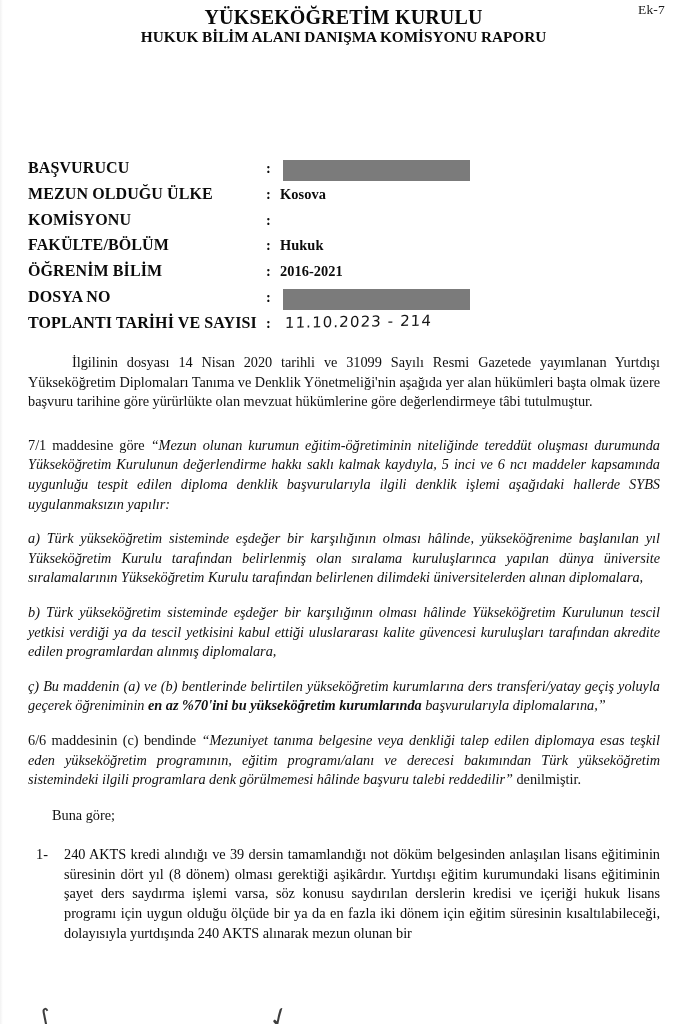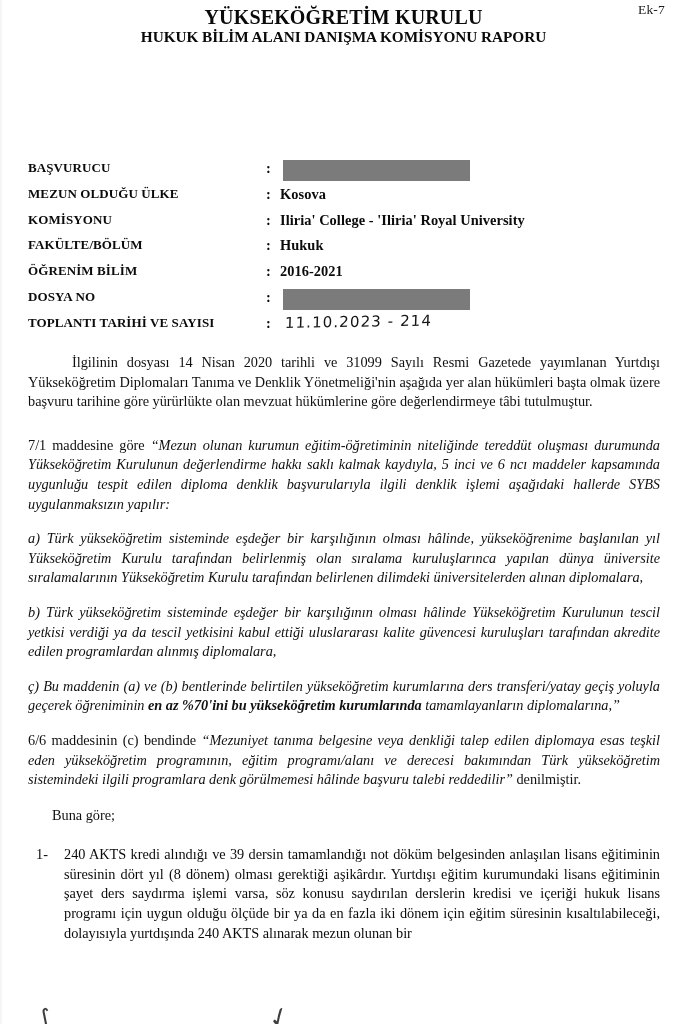--- a/index.html
+++ b/index.html
@@ -58,21 +58,21 @@
   }
   .field-row {
     display: flex;
     align-items: flex-start;
     height: 25.8px;
   }
   .field-label {
     width: 238px;
     flex: 0 0 238px;
     font-weight: bold;
-    font-size: 13px;
+    font-size: 16px;
     line-height: 22px;
     letter-spacing: 0.1px;
     white-space: nowrap;
   }
   .field-colon {
     width: 10px;
     flex: 0 0 10px;
     font-weight: bold;
     font-size: 14.4px;
     line-height: 22px;
@@ -220,21 +220,20 @@
 
     <div class="field-row">
       <div class="field-label">MEZUN OLDUĞU ÜLKE</div>
       <div class="field-colon">:</div>
       <div class="field-value">Kosova</div>
     </div>
 
     <div class="field-row">
       <div class="field-label">KOMİSYONU</div>
       <div class="field-colon">:</div>
-      <div class="field-value">Iliria' College - 'Iliria' Royal University</div>
     </div>
 
     <div class="field-row">
       <div class="field-label">FAKÜLTE/BÖLÜM</div>
       <div class="field-colon">:</div>
       <div class="field-value">Hukuk</div>
     </div>
 
     <div class="field-row">
       <div class="field-label">ÖĞRENİM BİLİM</div>
@@ -272,21 +271,21 @@
 
     <p class="para italic">a) Türk yükseköğretim sisteminde eşdeğer bir karşılığının olması hâlinde, yükseköğrenime başlanılan yıl Yükseköğretim Kurulu tarafından belirlenmiş olan sıralama kuruluşlarınca yapılan dünya üniversite sıralamalarının Yükseköğretim Kurulu tarafından belirlenen dilimdeki üniversitelerden alınan diplomalara,</p>
 
     <div class="spacer-md"></div>
 
     <p class="para italic">b) Türk yükseköğretim sisteminde eşdeğer bir karşılığının olması hâlinde Yükseköğretim Kurulunun tescil yetkisi verdiği ya da tescil yetkisini kabul ettiği uluslararası kalite güvencesi kuruluşları tarafından akredite edilen programlardan alınmış diplomalara,</p>
 
     <div class="spacer-md"></div>
 
     <p class="para italic">
-      <span>ç) Bu maddenin (a) ve (b) bentlerinde belirtilen yükseköğretim kurumlarına ders transferi/yatay geçiş yoluyla geçerek öğreniminin </span><span class="em-bold">en az %70'ini bu yükseköğretim kurumlarında</span><span> tamamlayanların diplomalarına,”</span>
+      <span>ç) Bu maddenin (a) ve (b) bentlerinde belirtilen yükseköğretim kurumlarına ders transferi/yatay geçiş yoluyla geçerek öğreniminin </span><span class="em-bold">en az %70'ini bu yükseköğretim kurumlarında</span><span> başvurularıyla diplomalarına,”</span>
     </p>
 
     <div class="spacer-md"></div>
 
     <p class="para">
       <span>6/6 maddesinin (c) bendinde </span><span class="quoted">“Mezuniyet tanıma belgesine veya denkliği talep edilen diplomaya esas teşkil eden yükseköğretim programının, eğitim programı/alanı ve derecesi bakımından Türk yükseköğretim sistemindeki ilgili programlara denk görülmemesi hâlinde başvuru talebi reddedilir”</span><span> denilmiştir.</span>
     </p>
 
     <p class="para note">Buna göre;</p>
 

